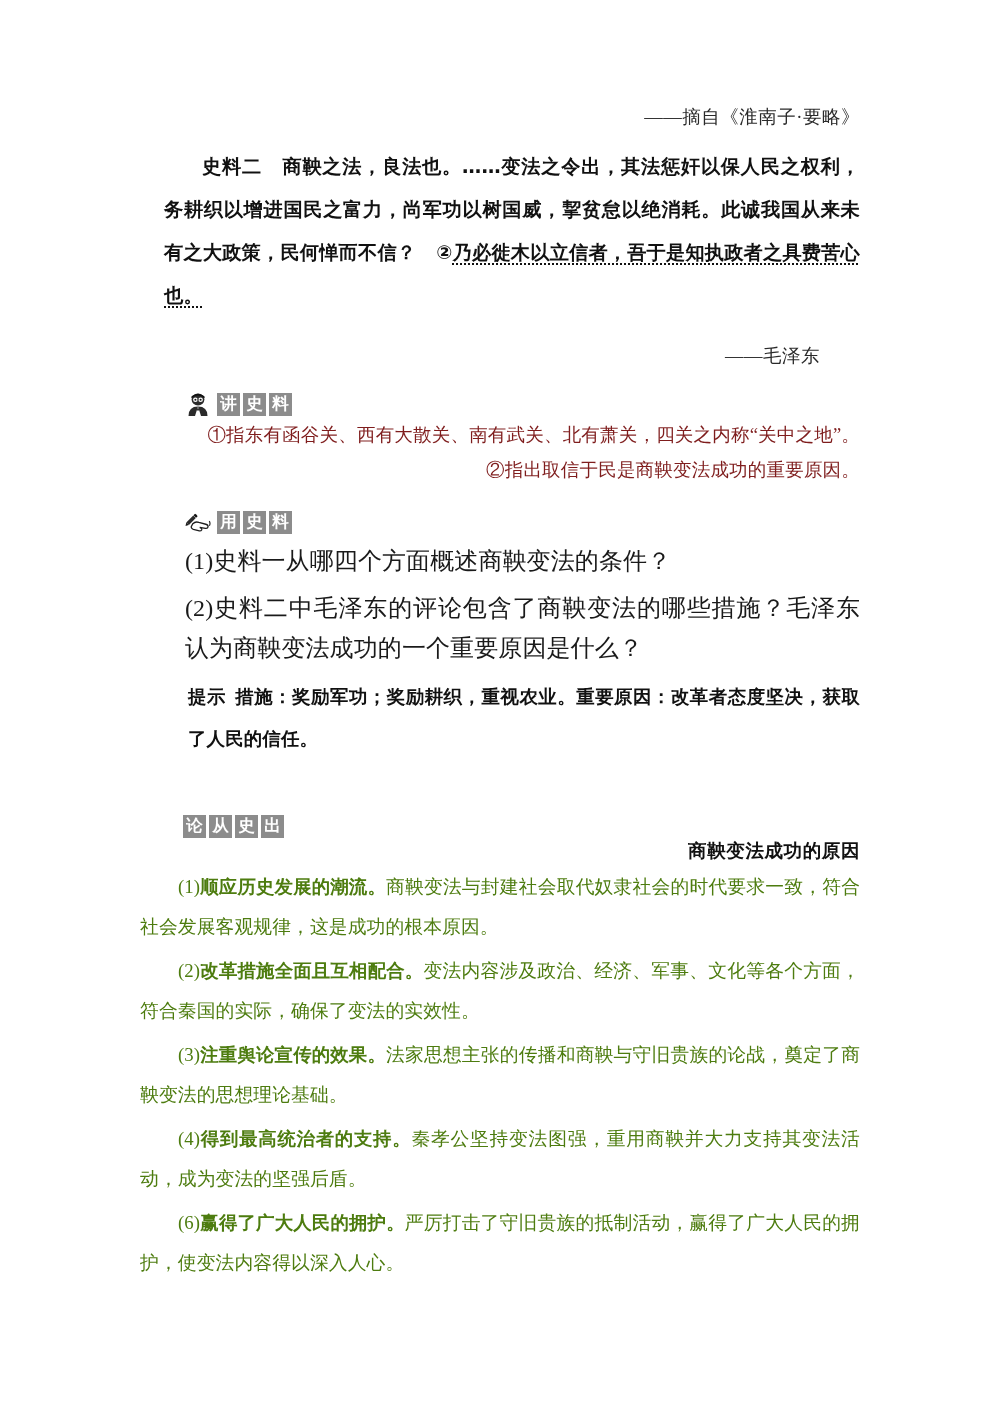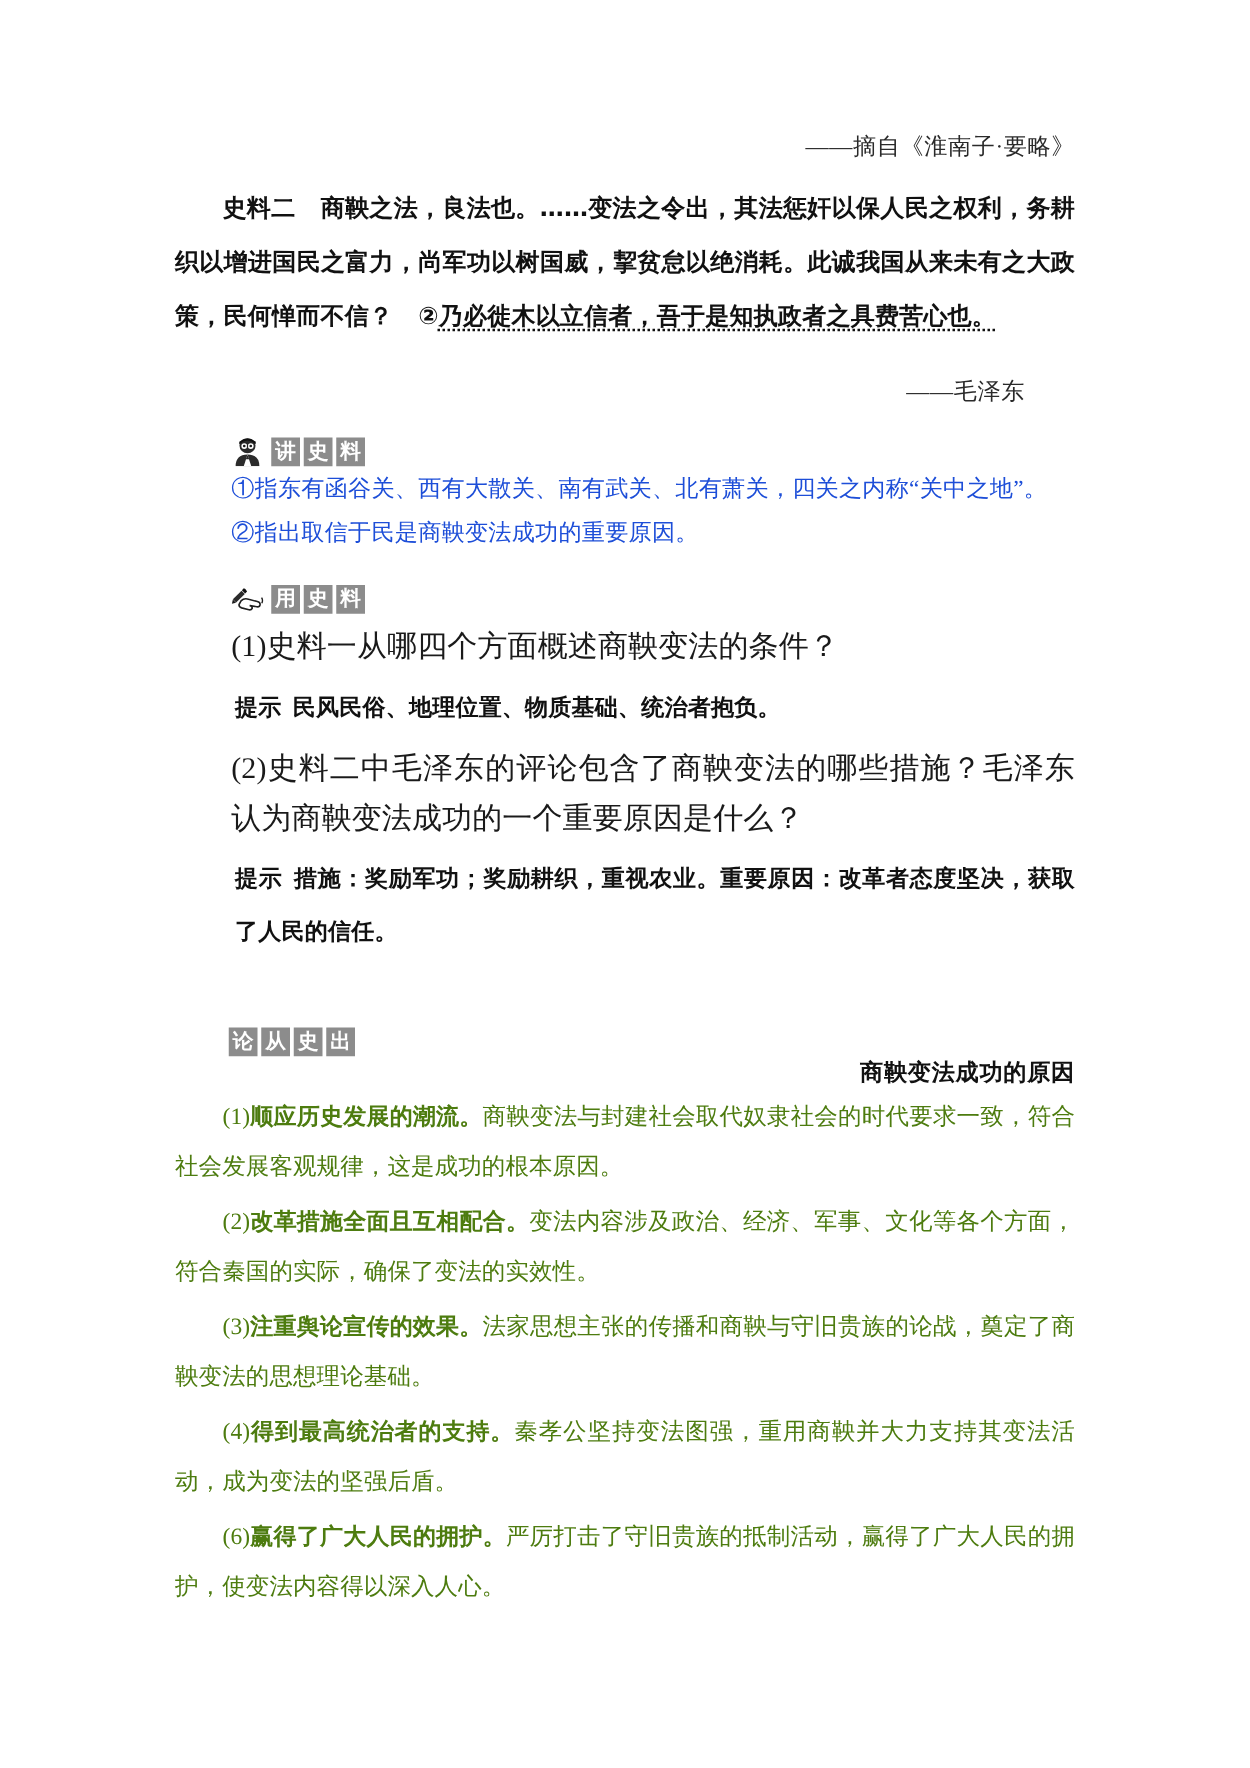--- a/index.html
+++ b/index.html
@@ -37,20 +37,21 @@
 
   .srcblock {
     font-family: "DejaVu Sans", sans-serif;
     font-size: 19.2px;
     font-weight: 600;
     line-height: 43px;
     color: #111;
     margin-top: 16px;
     text-align: justify;
     letter-spacing: .2px;
+    margin-left: 24px;
   }
   .srcblock .lead { margin-left: 38px; }
   .srcblock .gap { display: inline-block; width: 20px; }
   .wavy {
     text-decoration: underline;
     text-decoration-style: dotted;
     text-decoration-thickness: 1.5px;
     text-underline-offset: 4px;
   }
 
@@ -85,22 +86,23 @@
     box-sizing: border-box;
   }
 
   
   .note {
     font-family: "Liberation Serif", serif;
     font-size: 18.5px;
     line-height: 31px;
     margin-top: 4px;
     margin-left: 45px;
-    color: #1d4ed8;
+    color: #7f1d1d;
     letter-spacing: .2px;
+    text-align: right;
   }
 
   
   .question {
     font-family: "Liberation Serif", serif;
     font-size: 24px;
     line-height: 40px;
     margin-top: 7px;
     margin-left: 45px;
     text-align: justify;
@@ -186,23 +188,20 @@
       <path d="M1.5 12.6 L0.6 16.6 L4.4 15.6 Z" fill="#1a1a1a"></path>
       <path d="M9 14 Q12 11 16 12.5 L24 14.6 Q27 15.4 26.6 17.6 Q26.2 19.8 23.6 19.4 L17 18.2 Q20 19.4 19.2 21.2 Q18.4 22.8 15.4 22 L9.6 20.4 Q7 19.6 7.2 17.4 Z" fill="#ffffff" stroke="#1f1f1f" stroke-width="1.5"></path>
       <path d="M28 11 Q29.6 13.4 28.2 16.2" fill="none" stroke="#1f1f1f" stroke-width="1.3"></path>
     </svg>
     <span class="badge-char">用</span>
     <span class="badge-char">史</span>
     <span class="badge-char">料</span>
   </div>
 
   <div class="question">(1)史料一从哪四个方面概述商鞅变法的条件？</div>
-  <div class="hint">
-    <span>提示</span><span class="gap-s"></span><span>民风民俗、地理位置、物质基础、统治者抱负。</span>
-  </div>
 
   <div class="question">(2)史料二中毛泽东的评论包含了商鞅变法的哪些措施？毛泽东认为商鞅变法成功的一个重要原因是什么？</div>
   <div class="hint">
     <span>提示</span><span class="gap-s"></span><span>措施：奖励军功；奖励耕织，重视农业。重要原因：改革者态度坚决，获取了人民的信任。</span>
   </div>
 
   <div class="badge-row nolead" style="margin-top:52px;">
     <span class="badge-char">论</span>
     <span class="badge-char">从</span>
     <span class="badge-char">史</span>

